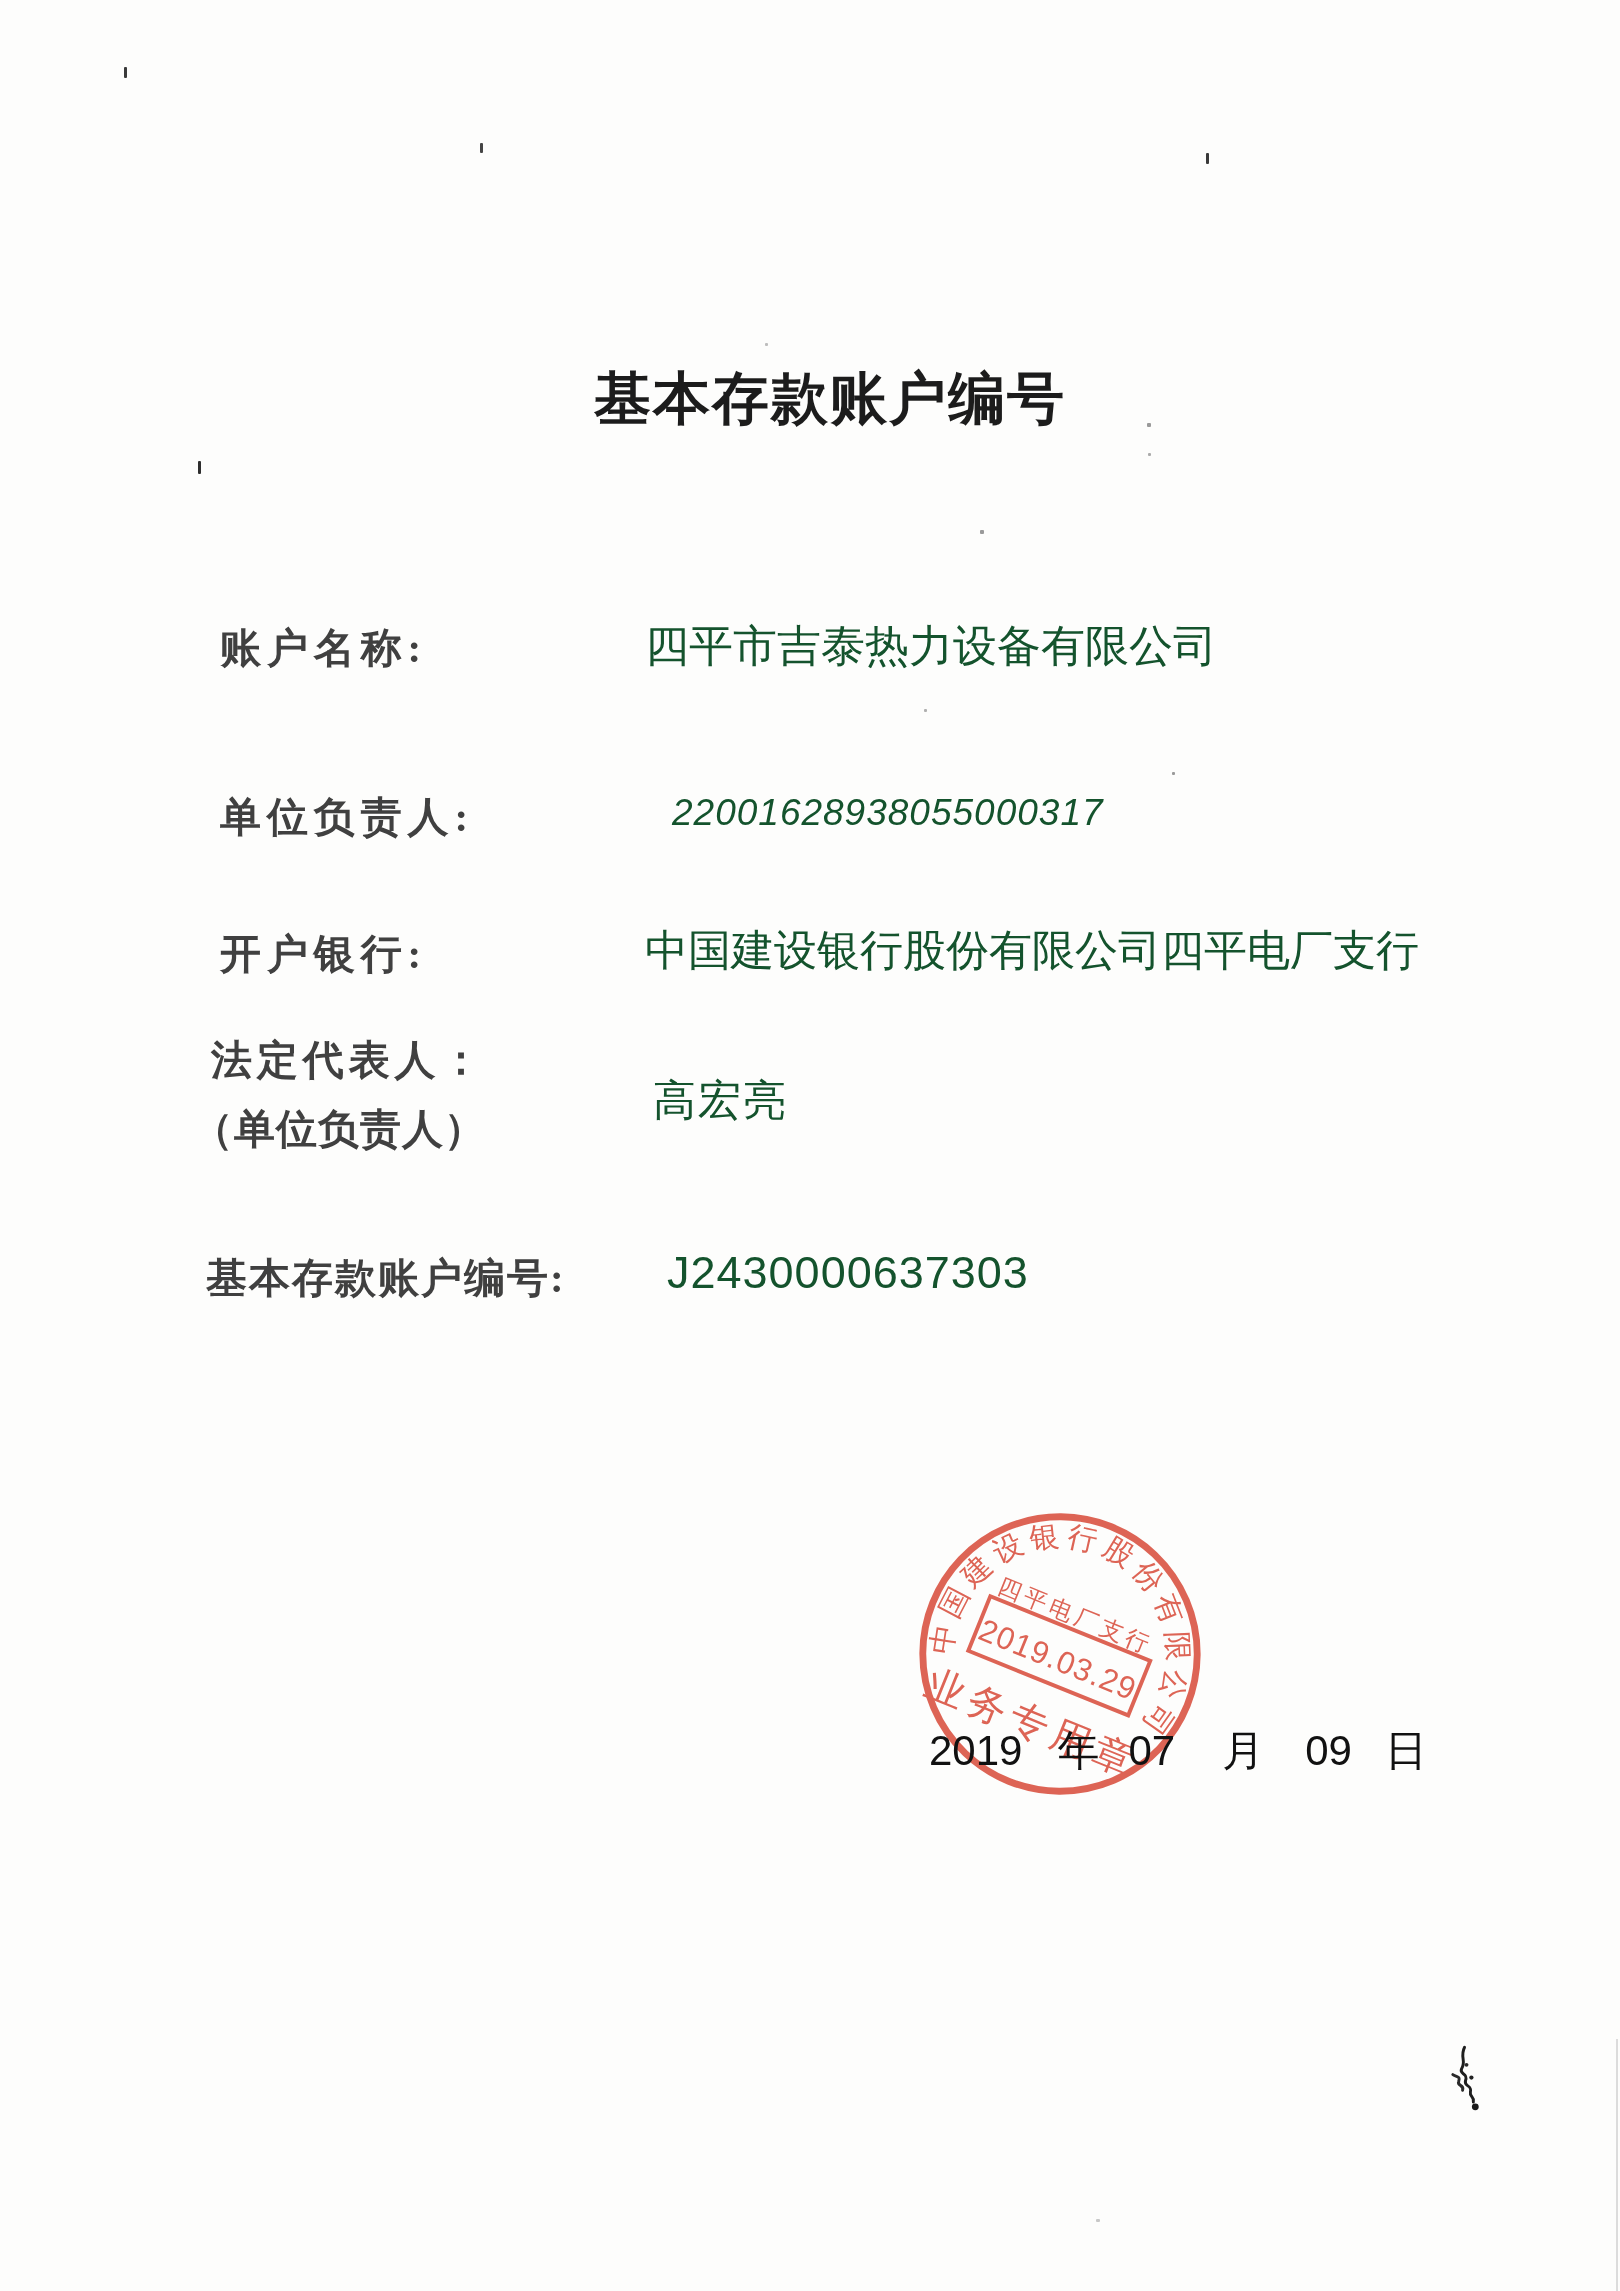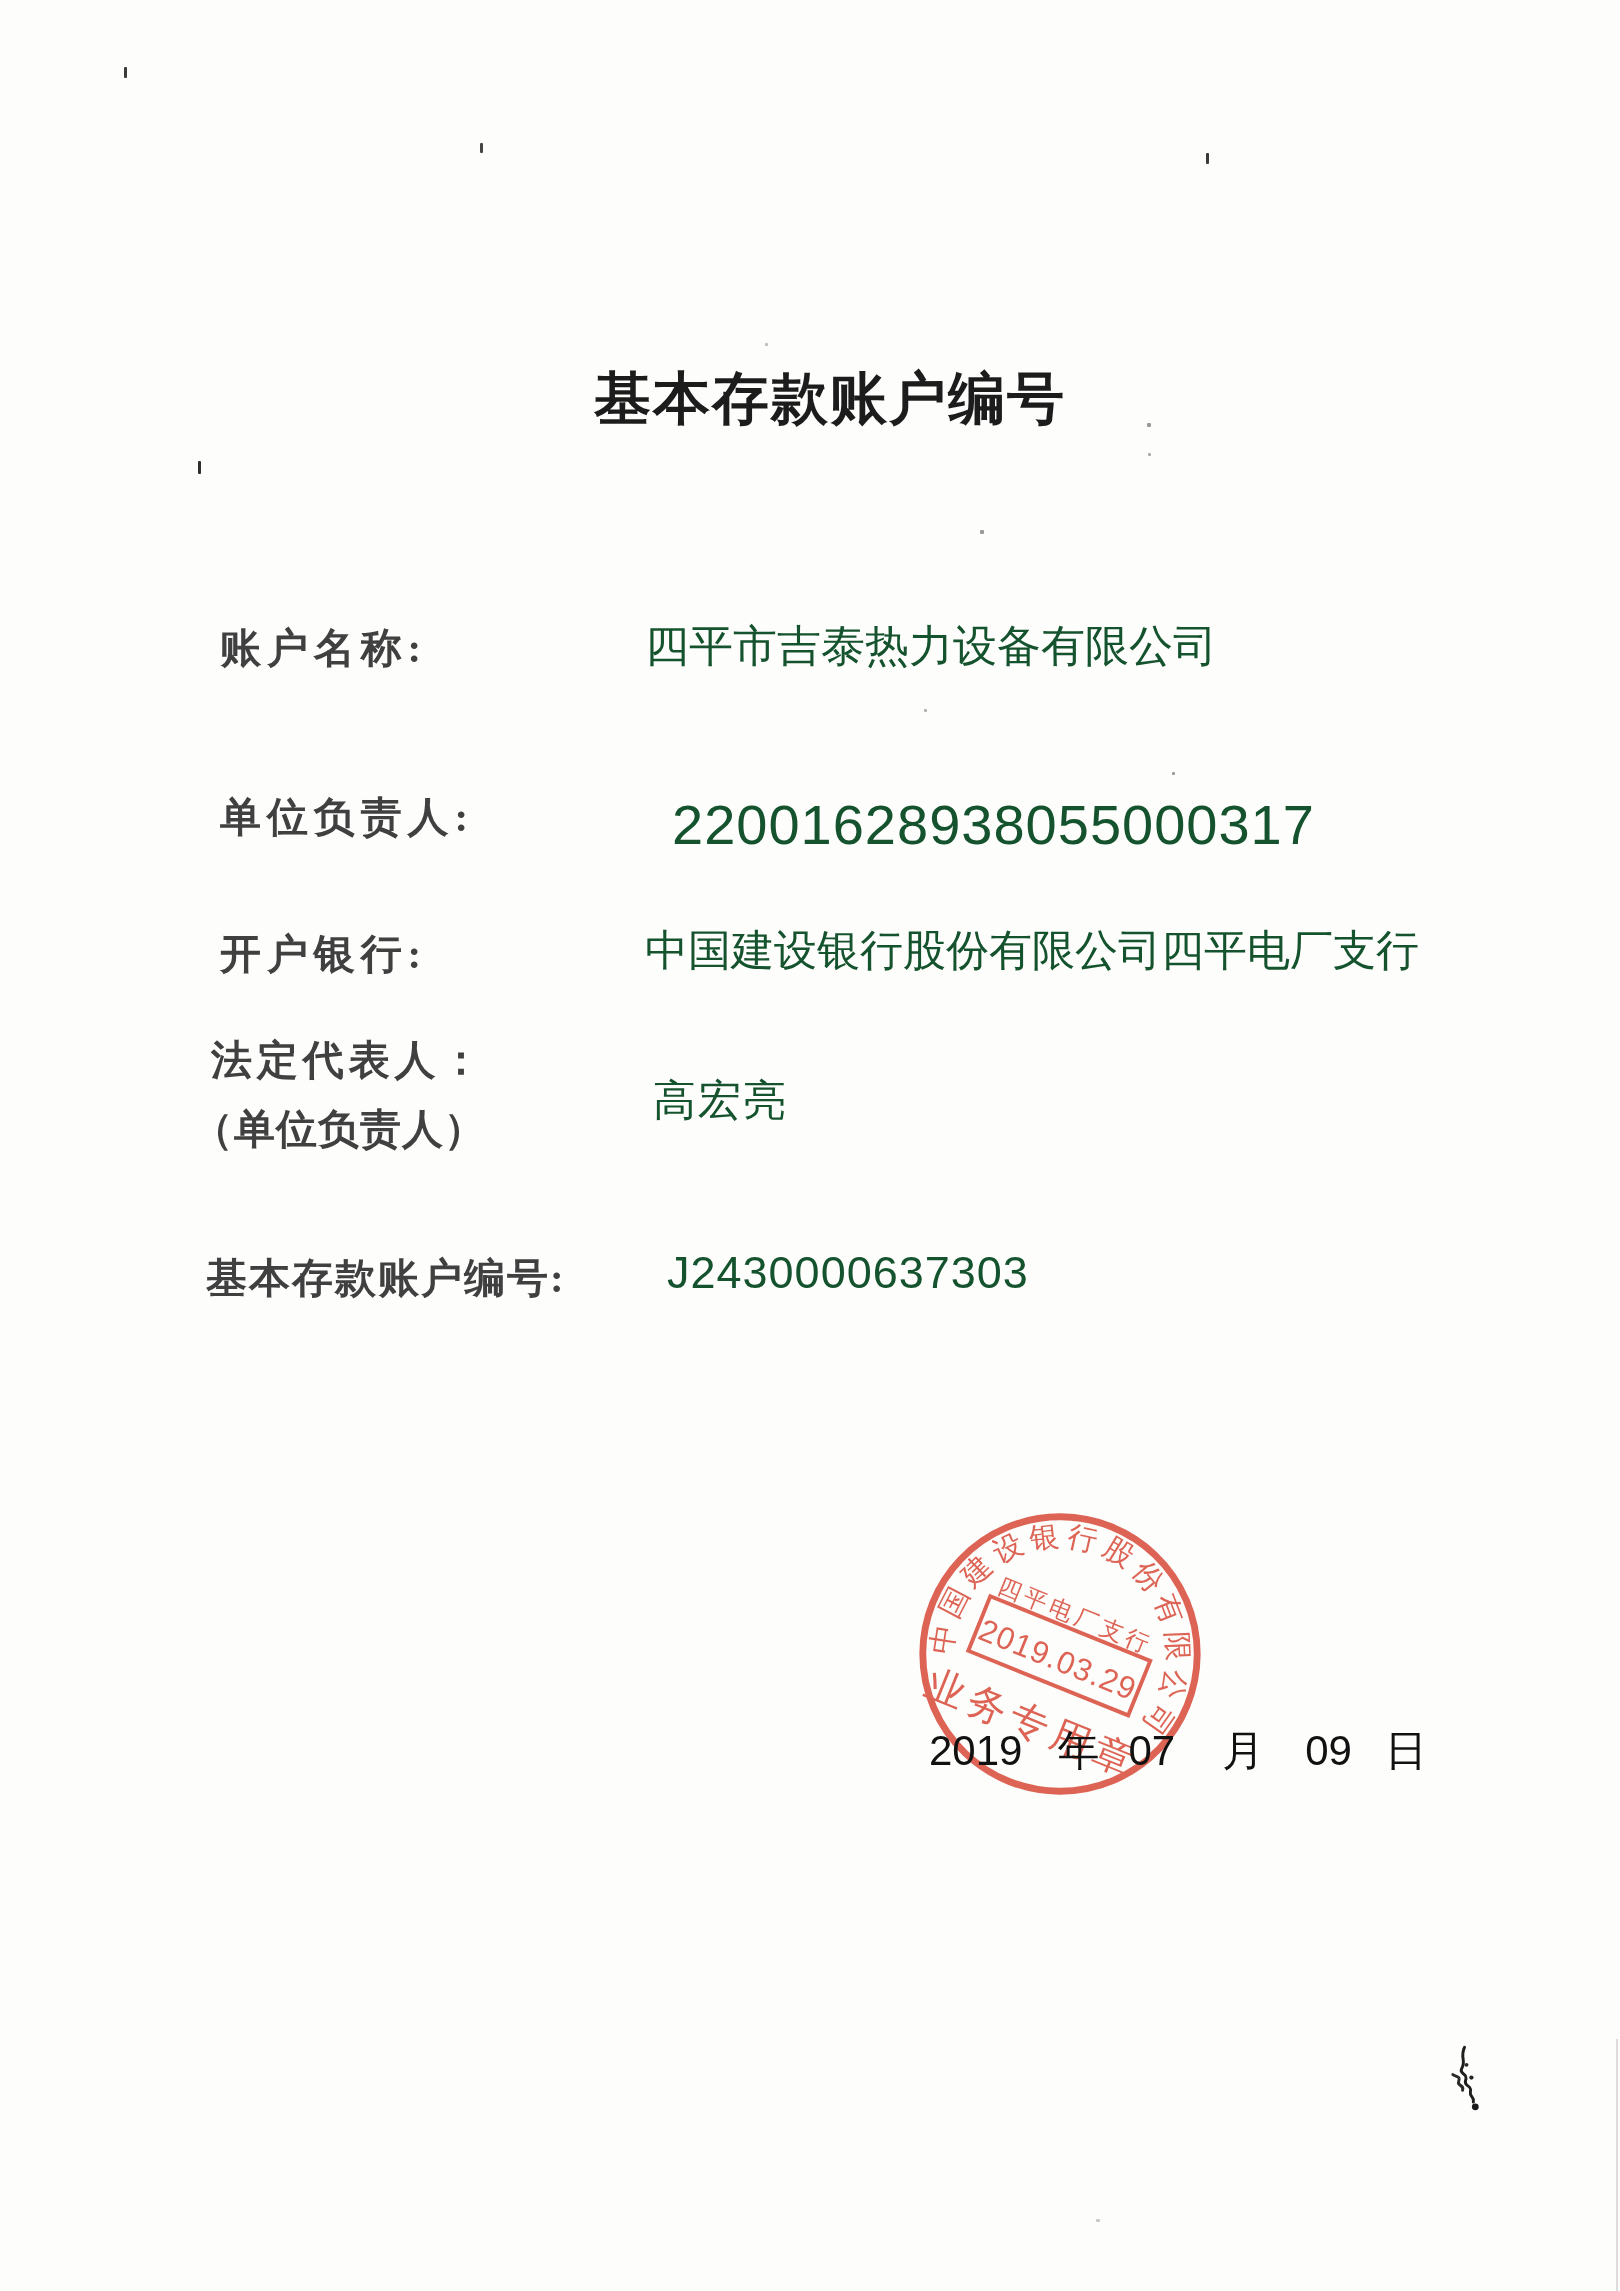--- a/index.html
+++ b/index.html
@@ -13,21 +13,21 @@
     left:594px;top:361px;font-size:57px;font-weight:bold;letter-spacing:2px;
   }
   .label{font-weight:600;color:#404040;}
   .value{font-weight:400;color:#14532d;}
   .num{font-family:"Liberation Sans","DejaVu Sans",sans-serif;font-weight:500;}
   
   .r1-label{left:220px;top:621px;font-size:41px;letter-spacing:5.9px;}
   .r1-value{left:645px;top:617px;font-size:44px;}
   
   .r2-label{left:220px;top:790px;font-size:41px;letter-spacing:5.9px;}
-  .r2-value{left:672px;top:792px;font-size:56px;letter-spacing:1px;}
+  .r2-value{left:672px;top:792px;font-size:37px;letter-spacing:1px;font-style:italic;}
   
   .r3-label{left:220px;top:927px;font-size:41px;letter-spacing:5.9px;}
   .r3-value{left:645px;top:922px;font-size:43px;}
   
   .r4-label1{left:211px;top:1033px;font-size:41px;letter-spacing:4.9px;}
   .r4-label2{left:192px;top:1102px;font-size:41px;letter-spacing:1px;}
   .r4-value{left:653px;top:1072px;font-size:43px;letter-spacing:2px;}
   
   .r5-label{left:206px;top:1251px;font-size:41px;letter-spacing:2px;}
   .r5-value{left:667px;top:1247px;font-size:45px;letter-spacing:1px;}

